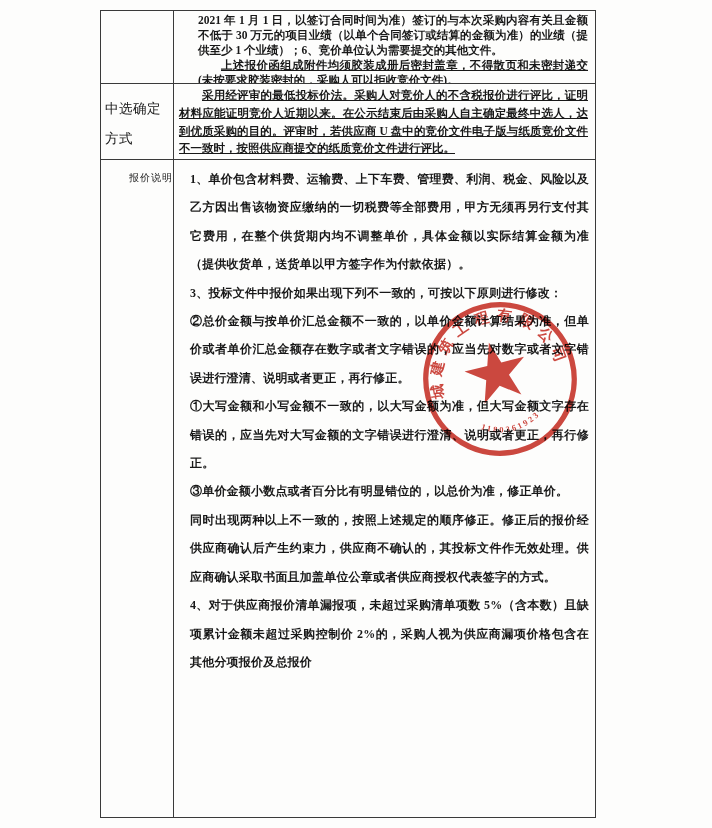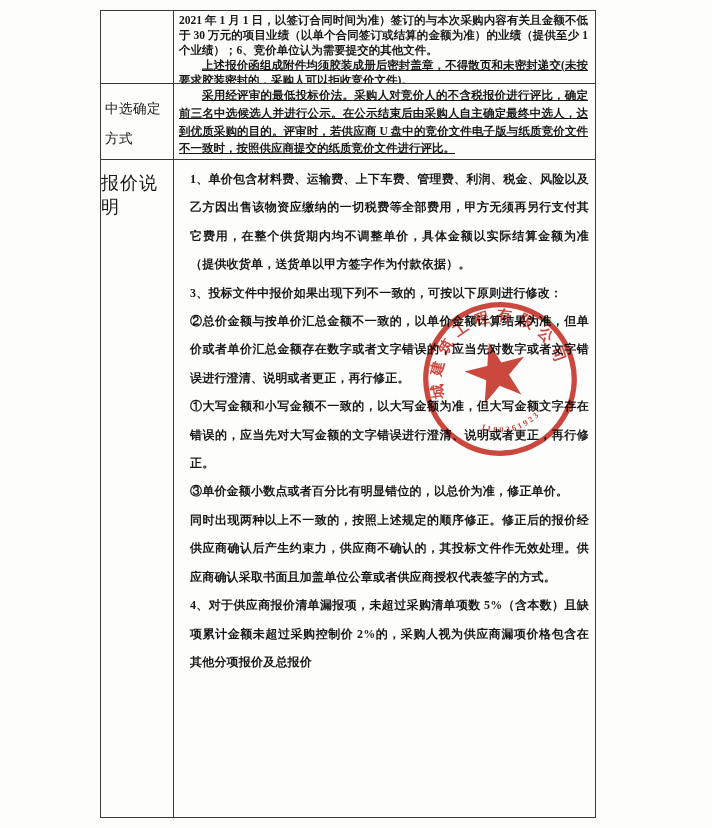--- a/index.html
+++ b/index.html
@@ -8,37 +8,37 @@
     font-family:"Liberation Serif","DejaVu Serif",serif;
     color:#181818;overflow:hidden;
   }
   .doc-table{
     position:absolute;left:100px;top:10px;width:496px;height:808px;
     border:1.6px solid #3a3a3a;box-sizing:border-box;
     display:flex;flex-direction:column;background:transparent;
   }
   .row{display:flex;box-sizing:border-box;border-bottom:1.3px solid #3a3a3a;overflow:hidden;}
   .row:last-child{border-bottom:none;flex:1;}
-  .row-0{height:73px;}
+  .row-0{height:73px;gap:19px;}
   .row-1{height:76px;}
   .header-cell{
     width:73px;min-width:73px;border-right:1.3px solid #3a3a3a;box-sizing:border-box;
     font-weight:normal;overflow:hidden;
   }
   .content-cell{flex:1;box-sizing:border-box;overflow:hidden;text-align:justify;font-weight:600;}
   .content-cell p{margin:0;}
   .indent{text-indent:2em;text-decoration:underline;}
   .row-0 .content-cell{font-size:11.5px;line-height:15px;padding:2px 7px 0 5px;}
   .row-1 .content-cell{font-size:11.5px;line-height:17.8px;padding:3px 7px 0 5px;}
   .row-2 .content-cell{font-size:12px;line-height:28.4px;letter-spacing:0.2px;padding:5px 6px 0 16px;}
   .row-1 .hlabel{
     display:block;width:68px;padding:10px 0 0 4px;font-size:13.5px;line-height:30px;
     letter-spacing:0.5px;word-break:break-all;
   }
-  .row-2 .hlabel{display:block;text-align:left;padding-top:11px;font-size:18px;letter-spacing:1px;}
+  .row-2 .hlabel{display:block;text-align:right;padding-top:11px;font-size:10px;letter-spacing:1px;}
   
   .stamp{
     position:absolute;left:416px;top:297px;width:168px;height:164px;
     mix-blend-mode:multiply;opacity:0.85;pointer-events:none;
   }
   .stamp svg{width:100%;height:100%;}
 </style>
 </head>
 <body>
 
@@ -51,21 +51,21 @@
         <p class="para">2021 年 1 月 1 日，以签订合同时间为准）签订的与本次采购内容有关且金额不低于 30 万元的项目业绩（以单个合同签订或结算的金额为准）的业绩（提供至少 1 个业绩）；6、竞价单位认为需要提交的其他文件。</p>
         <p class="para indent">上述报价函组成附件均须胶装成册后密封盖章，不得散页和未密封递交(未按要求胶装密封的，采购人可以拒收竞价文件)。</p>
       </div>
   </div>
 
   <div class="row row-1">
     <div class="header-cell">
       <span class="hlabel">中选确定方式</span>
     </div>
     <div class="content-cell">
-        <p class="para indent">采用经评审的最低投标价法。采购人对竞价人的不含税报价进行评比，确定前三名中选候选人并进行公示。在公示结束后由采购人自主确定最终中选人，达到优质采购的目的。评审时，若供应商 U 盘中的竞价文件电子版与纸质竞价文件不一致时，按照供应商提交的纸质竞价文件进行评比。</p>
+        <p class="para indent">采用经评审的最低投标价法。采购人对竞价人的不含税报价进行评比，证明材料应能证明竞价人近期以来。在公示结束后由采购人自主确定最终中选人，达到优质采购的目的。评审时，若供应商 U 盘中的竞价文件电子版与纸质竞价文件不一致时，按照供应商提交的纸质竞价文件进行评比。</p>
       </div>
   </div>
 
   <div class="row row-2">
     <div class="header-cell">
       <span class="hlabel">报价说明</span>
     </div>
     <div class="content-cell">
         <p class="para">1、单价包含材料费、运输费、上下车费、管理费、利润、税金、风险以及乙方因出售该物资应缴纳的一切税费等全部费用，甲方无须再另行支付其它费用，在整个供货期内均不调整单价，具体金额以实际结算金额为准（提供收货单，送货单以甲方签字作为付款依据）。</p>
         <p class="para">3、投标文件中报价如果出现下列不一致的，可按以下原则进行修改：</p>

